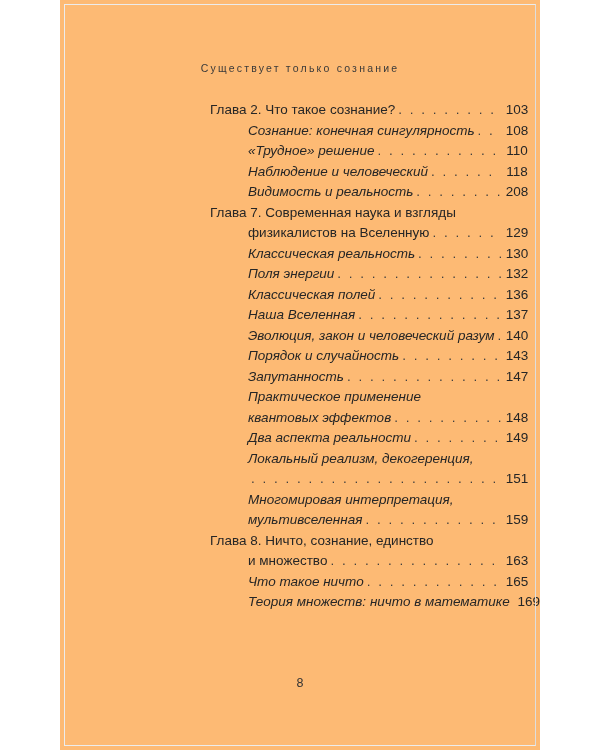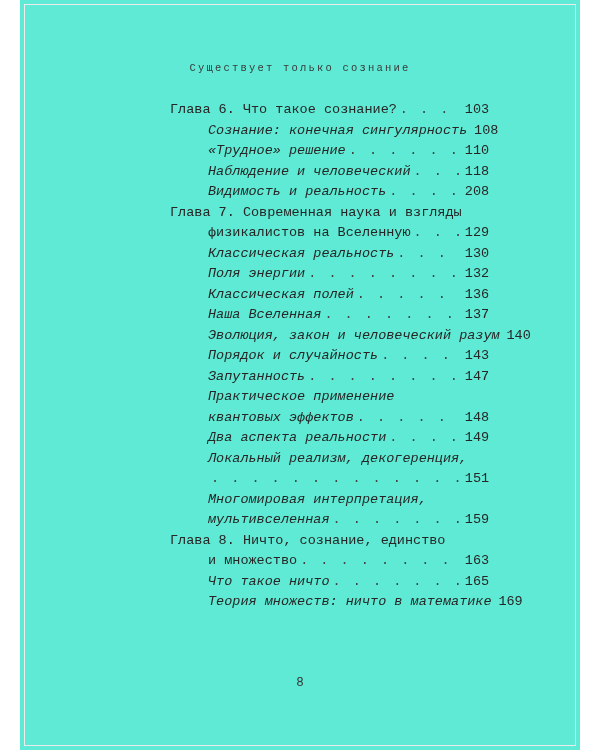--- a/index.html
+++ b/index.html
@@ -2,25 +2,25 @@
 <html lang="ru"><head>
 <meta charset="utf-8">
 <style>
   html, body {
     margin: 0;
     padding: 0;
     background: #ffffff;
   }
   .page {
     position: relative;
-    width: 560px;
+    width: 480px;
     height: 750px;
     margin: 0 auto;
-    background: #5eead4;
-    font-family: Liberation Mono, monospace;
+    background: #fdba74;
+    font-family: Liberation Sans, sans-serif;
     color: #262626;
     overflow: hidden;
   }
   
   .page::after {
     content: "";
     position: absolute;
     inset: 4px;
     border: 1px solid #ececec;
     border-right-color: #dedede;
@@ -94,21 +94,21 @@
 </style>
 </head>
 <body>
 
 <div class="page">
   <div class="running-head">Существует только сознание</div>
 
   <div class="toc">
       <div class="entry chapter">
         <div class="line">
-          <span class="title">Глава 6. Что такое сознание?</span>
+          <span class="title">Глава 2. Что такое сознание?</span>
           <span class="leader"></span>
           <span class="pagenum">103</span>
         </div>
       </div>
       <div class="entry sub">
         <div class="line">
           <span class="title">Сознание: конечная сингулярность</span>
           <span class="leader"></span>
           <span class="pagenum">108</span>
         </div>

